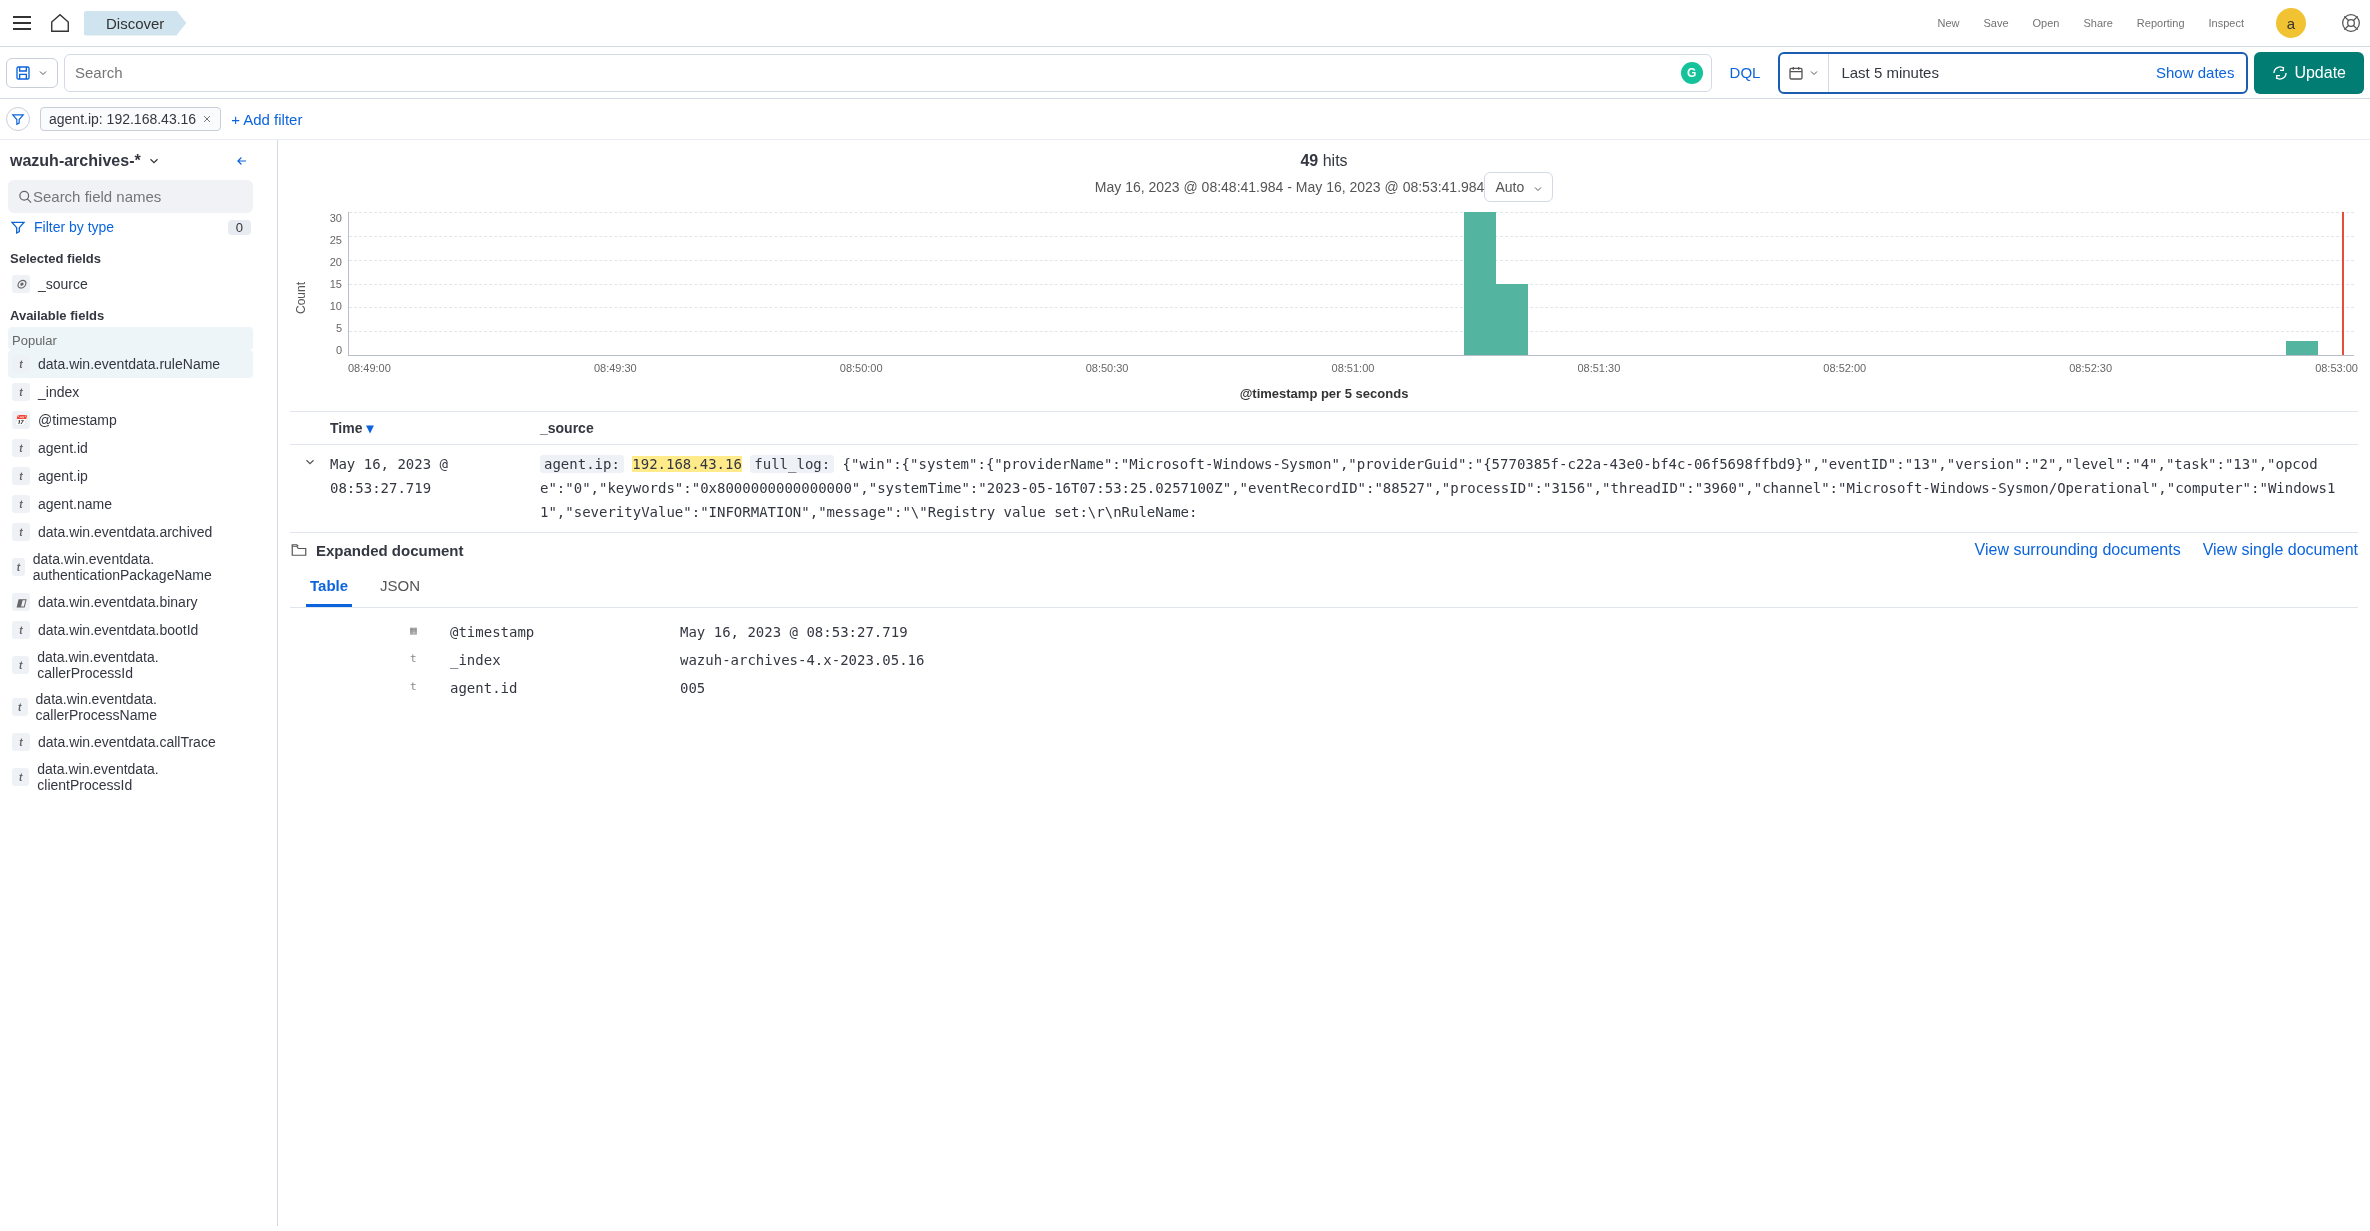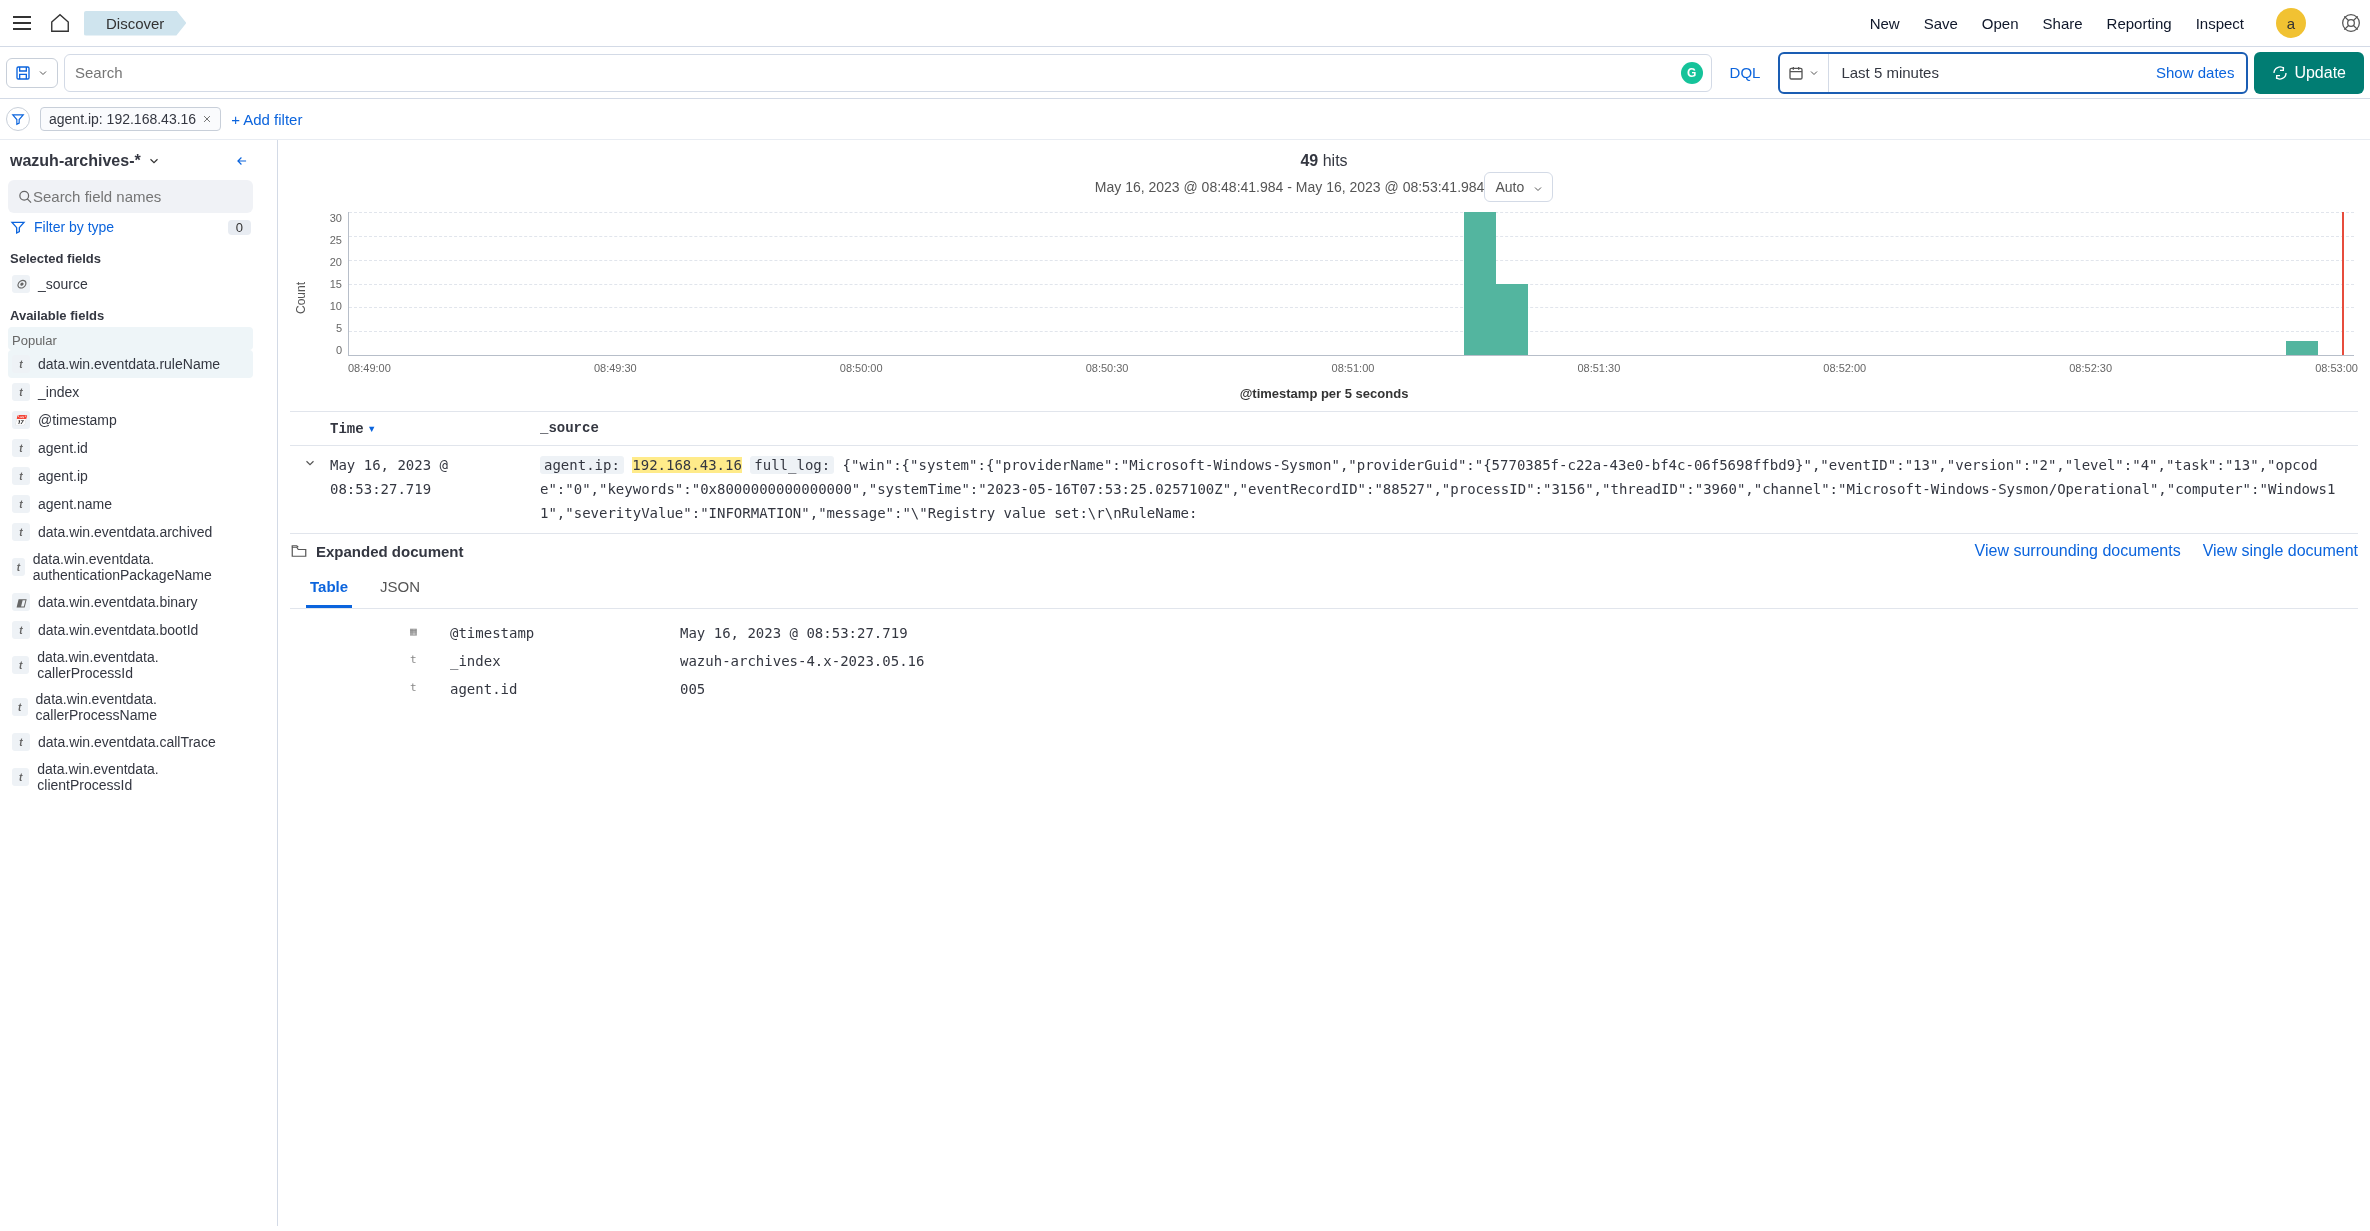--- a/index.html
+++ b/index.html
@@ -3,21 +3,21 @@
 <meta charset="utf-8">
 <style>
 * { box-sizing: border-box; margin: 0; padding: 0; }
 body { font-family: -apple-system, BlinkMacSystemFont, "Segoe UI", Helvetica, Arial, sans-serif; font-size: 14px; color: #343741; background: #fff; }
 .top-nav { display: flex; align-items: center; height: 47px; border-bottom: 1px solid #d3dae6; padding: 0 8px; }
 .nav-left { display: flex; align-items: center; gap: 8px; }
 .hamburger { width: 28px; height: 28px; display: flex; align-items: center; justify-content: center; cursor: pointer; }
 .home-icon-wrap { width: 32px; height: 32px; display: flex; align-items: center; justify-content: center; }
 .breadcrumb-chip { background: #cfe4ee; padding: 4px 22px; font-size: 15px; color: #333; clip-path: polygon(0 0, calc(100% - 10px) 0, 100% 50%, calc(100% - 10px) 100%, 0 100%); border-radius: 2px; }
 .nav-right { margin-left: auto; display: flex; align-items: center; gap: 24px; }
-.nav-link { color: #0f172a; font-size: 15px; cursor: pointer; }
+.nav-link { color: #737373; font-size: 11px; cursor: pointer; }
 .avatar { width: 30px; height: 30px; border-radius: 50%; background: #f1c232; display: flex; align-items: center; justify-content: center; font-weight: 500; font-size: 15px; color: #333; margin-left: 8px; }
 .help-icon { width: 22px; height: 22px; margin-left: 10px; display:flex; align-items:center; justify-content:center;}
 .query-bar { display: flex; align-items: center; height: 52px; border-bottom: 1px solid #d3dae6; padding: 0 6px; gap: 6px; }
 .ds-chip { border: 1px solid #c8cfd9; border-radius: 6px; padding: 6px 8px; display: flex; align-items: center; gap: 6px; }
 .search-box { flex: 1; border: 1px solid #d3dae6; border-radius: 6px; height: 38px; display: flex; align-items: center; padding: 0 10px; position: relative; }
 .search-box input { border: none; outline: none; width: 100%; font-size: 15px; }
 .grammarly-badge { width: 22px; height: 22px; border-radius: 50%; background: #15c39a; display:flex; align-items:center; justify-content:center; color:#fff; font-weight:bold; font-size:12px; position:absolute; right:8px; }
 .dql-btn { padding: 8px 12px; font-size: 15px; color: #0b64dd; }
 .date-picker { border: 2px solid #1a5db3; border-radius: 6px; height: 42px; display: flex; align-items: center; min-width: 470px; }
 .date-cal { padding: 0 8px; border-right: 1px solid #d3dae6; height: 100%; display:flex; align-items:center; gap:4px; }
@@ -48,21 +48,21 @@
 .chart-wrap { display:flex; padding:6px 0 0 0; }
 .y-axis-label { writing-mode:vertical-rl; transform:rotate(180deg); font-size:12px; color:#555; align-self:center; padding:0 4px; }
 .chart-area { flex:1; position:relative; height:172px; }
 .y-ticks { position:absolute; left:0; top:0; bottom:28px; width:30px; display:flex; flex-direction:column; justify-content:space-between; font-size:11px; color:#666; text-align:right; }
 .plot { position:absolute; left:36px; right:4px; top:0; bottom:28px; border-left:1px solid #b7bec9; border-bottom:1px solid #b7bec9; }
 .grid-line { position:absolute; left:0; right:0; border-top:1px dashed #e1e5ec; }
 .bar { position:absolute; bottom:0; background:#53b59f; }
 .now-line { position:absolute; top:0; bottom:0; width:2px; background:#e74c3c; }
 .x-ticks { position:absolute; left:36px; right:0; bottom:10px; display:flex; justify-content:space-between; font-size:11px; color:#666; }
 .x-axis-label { text-align:center; font-size:13px; font-weight:600; color:#333; padding:2px 0 10px; }
-.table-head { display:flex; border-top:1px solid #e1e5ec; border-bottom:1px solid #e1e5ec; padding:8px 0; font-size:14px; font-weight:600;font-family:Liberation Mono, monospace; }
+.table-head { display:flex; border-top:1px solid #e1e5ec; border-bottom:1px solid #e1e5ec; padding:8px 0; font-size:14px; font-weight:600; }
 .col-toggle { width:40px; }
 .col-time { width:210px; display:flex; align-items:center; gap:4px; }
 .col-source { flex:1; }
 .doc-row { display:flex; padding:8px 0; font-family: Menlo, Consolas, monospace; font-size:14px; line-height:1.7; }
 .doc-toggle { width:40px; display:flex; justify-content:center; padding-top:2px; color:#555; }
 .doc-time { width:210px; }
 .doc-source { flex:1; word-break:break-all; }
 .kv-key { background:#eef2f6; padding:1px 4px; border-radius:3px; }
 .kv-highlight { background:#ffeb8a; }
 .expanded-header { display:flex; align-items:center; padding:8px 0; border-top:1px solid #e1e5ec; }

